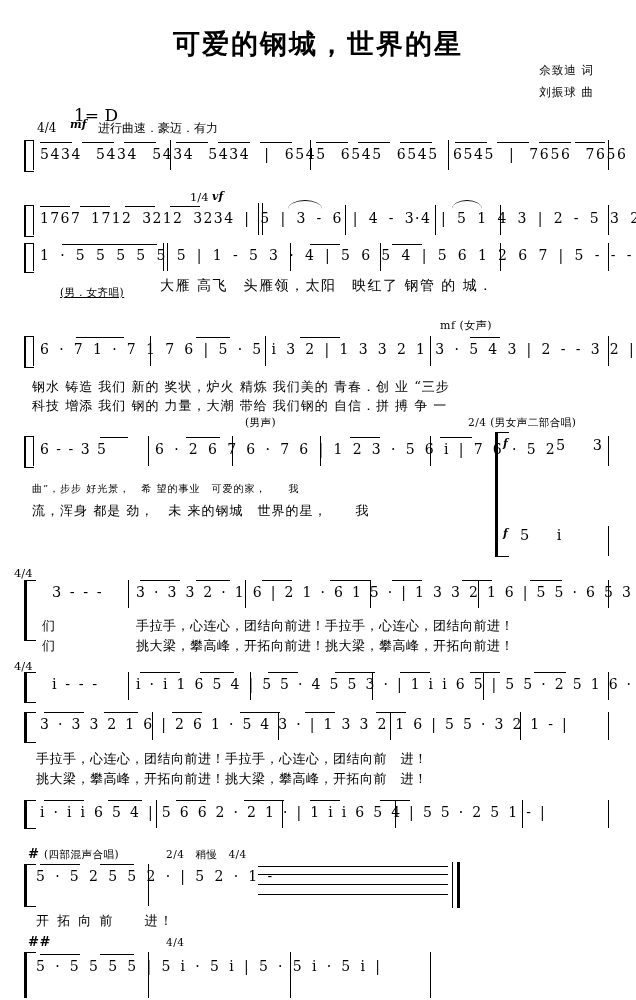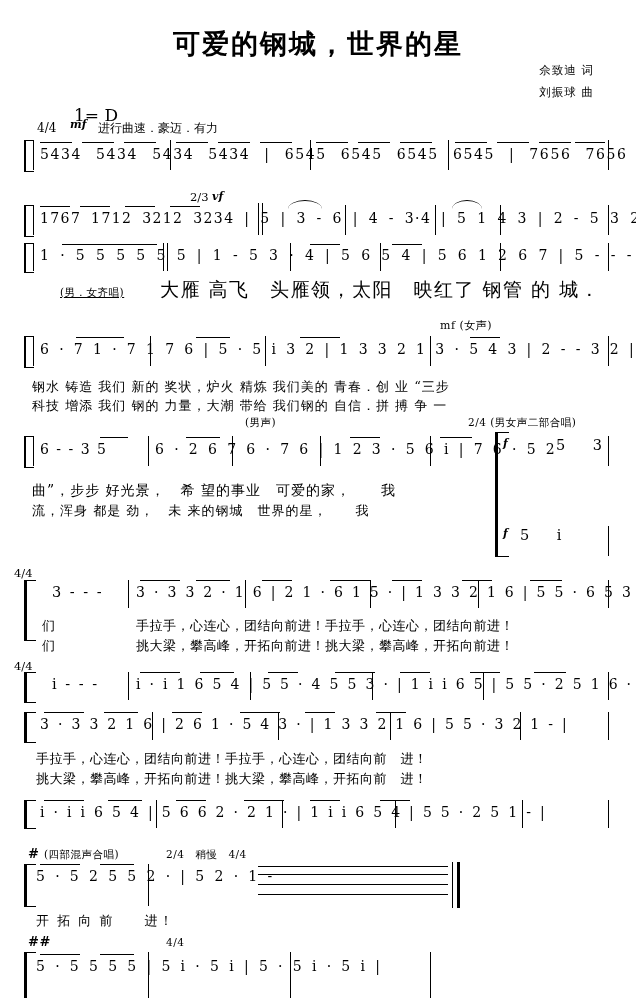--- a/index.html
+++ b/index.html
@@ -88,21 +88,21 @@
   .t {
     position: absolute;
     white-space: nowrap;
     font-family: "DejaVu Serif", "Liberation Serif", serif;
   }
   .num {
     font-size: 14.5px;
     letter-spacing: 0.5px;
   }
   .lyr {
-    font-size: 19px;
+    font-size: 14px;
     letter-spacing: 1.5px;
   }
   .lbl {
     font-size: 10.5px;
     letter-spacing: 0.5px;
   }
   .ital {
     font-style: italic;
     font-weight: bold;
     font-size: 11px;
@@ -176,21 +176,21 @@
   <div class="beam" style="left:218px; top:142px; width:32px;"></div>
   <div class="beam" style="left:260px; top:142px; width:32px;"></div>
   <div class="beam" style="left:316px; top:142px; width:32px;"></div>
   <div class="beam" style="left:358px; top:142px; width:32px;"></div>
   <div class="beam" style="left:400px; top:142px; width:32px;"></div>
   <div class="beam" style="left:455px; top:142px; width:32px;"></div>
   <div class="beam" style="left:497px; top:142px; width:32px;"></div>
   <div class="beam" style="left:539px; top:142px; width:32px;"></div>
   <div class="beam" style="left:575px; top:142px; width:30px;"></div>
 
-  <div class="t meter-sm" style="left:190px; top:190px;">2/3</div>
+  <div class="t meter-sm" style="left:190px; top:190px;">1/4</div>
   <div class="t ital" style="left:212px; top:190px;">vf</div>
 
   <div class="brace" style="left:24px; top:205px; height:30px;"></div>
   <div class="vline" style="left:33px; top:205px; height:30px;"></div>
   <div class="vline" style="left:258px; top:203px; height:32px;"></div>
   <div class="vline" style="left:262px; top:203px; height:32px;"></div>
   <div class="vline" style="left:345px; top:205px; height:30px;"></div>
   <div class="vline" style="left:435px; top:205px; height:30px;"></div>
   <div class="vline" style="left:500px; top:205px; height:30px;"></div>
   <div class="vline" style="left:608px; top:205px; height:30px;"></div>
@@ -259,21 +259,21 @@
   <div class="hline" style="left:495px; top:432px; width:14px;"></div>
   <div class="hline" style="left:495px; top:556px; width:14px;"></div>
   <div class="vline" style="left:608px; top:436px; height:30px;"></div>
   <div class="vline" style="left:608px; top:526px; height:30px;"></div>
 
   <div class="t ital" style="left:503px; top:437px;">f</div>
   <div class="t num" style="left:520px; top:437px; word-spacing:22px;margin-left:36px;">5    3</div>
   <div class="t ital" style="left:503px; top:527px;">f</div>
   <div class="t num" style="left:520px; top:527px; word-spacing:22px;">5    i</div>
 
-  <div class="t lyr" style="left:32px; top:482px; letter-spacing:1px; font-size:14px;">曲”，步步 好光景，　希 望的事业　可爱的家，　　我</div>
+  <div class="t lyr" style="left:32px; top:482px; letter-spacing:1px; font-size:10px;">曲”，步步 好光景，　希 望的事业　可爱的家，　　我</div>
   <div class="t lyr" style="left:32px; top:502px; letter-spacing:1px; font-size:13px;">流，浑身 都是 劲，　未 来的钢城　世界的星，　　我</div>
 
   <div class="t meter-sm" style="left:14px; top:566px;">4/4</div>
 
   <div class="thick" style="left:24px; top:580px; height:60px;"></div>
   <div class="hline" style="left:24px; top:580px; width:12px;"></div>
   <div class="hline" style="left:24px; top:640px; width:12px;"></div>
 
   <div class="t num" style="left:52px; top:584px; letter-spacing:2px;">3 - - -</div>
   <div class="vline" style="left:128px; top:580px; height:28px;"></div>

